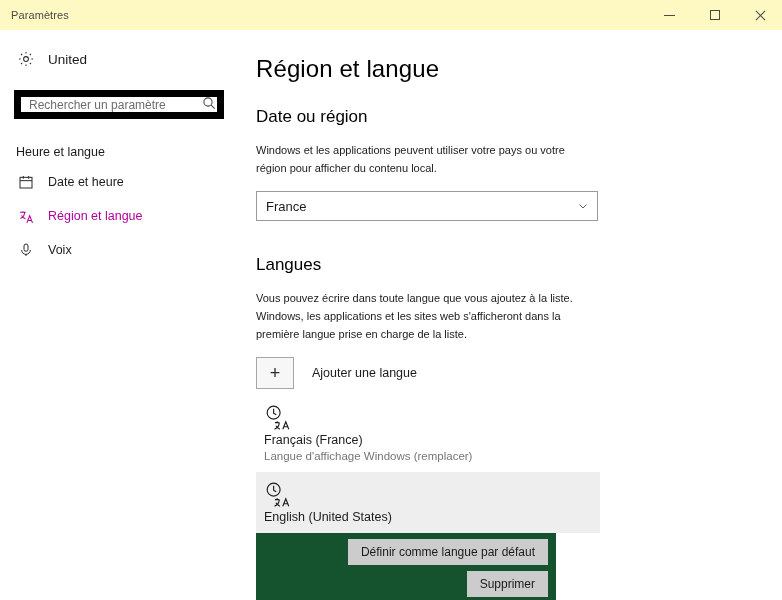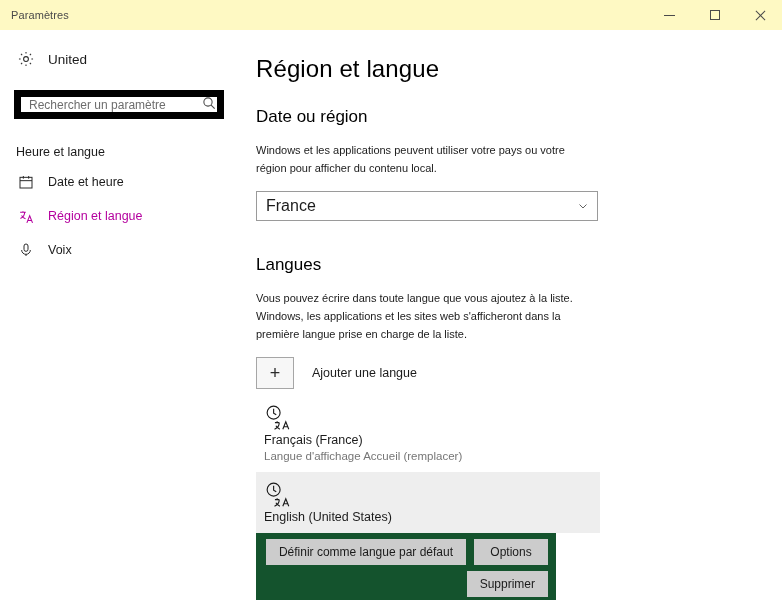--- a/index.html
+++ b/index.html
@@ -199,21 +199,21 @@
   }
   .combo {
     width: 342px;
     height: 30px;
     box-sizing: border-box;
     border: 1px solid #9a9a9a;
     background: #ffffff;
     display: flex;
     align-items: center;
     padding: 0 8px 0 9px;
-    font-size: 16px;
+    font-size: 13px;
     color: #1b1b1b;
     position: relative;
   }
   .combo .chev {
     margin-left: auto;
     color: #3b3b3b;
     display: flex;
     align-items: center;
   }
   .gap-lg { height: 34px; }
@@ -405,42 +405,41 @@
           <svg width="28" height="28" viewBox="0 0 32 32" fill="none" stroke="currentColor" stroke-width="1.3">
             <circle cx="11" cy="11" r="7.4"></circle>
             <path d="M11 6.6v5l3 1.8"></path>
             <path d="M12.5 22.5h5M15 20.8v1.7M17.4 22.5c0 3.4-2.6 6.2-5.4 7.4"></path>
             <path d="M13.6 26c1.1 1.9 2.9 3.2 4.6 3.9"></path>
             <path d="M21.5 30l3.4-8.6L28.3 30M22.7 27.2h4.4"></path>
           </svg>
         </span>
         <span class="lang-texts">
           <span class="lang-name" style="display:block">Français (France)</span>
-          <span class="lang-sub" style="display:block">Langue d'affichage Accueil (remplacer)</span>
+          <span class="lang-sub" style="display:block">Langue d'affichage Windows (remplacer)</span>
         </span>
       </div>
 
       <div class="selected-panel">
         <div class="lang-item selected">
           <span class="lang-icon">
             <svg width="28" height="28" viewBox="0 0 32 32" fill="none" stroke="currentColor" stroke-width="1.3">
               <circle cx="11" cy="11" r="7.4"></circle>
               <path d="M11 6.6v5l3 1.8"></path>
               <path d="M12.5 22.5h5M15 20.8v1.7M17.4 22.5c0 3.4-2.6 6.2-5.4 7.4"></path>
               <path d="M13.6 26c1.1 1.9 2.9 3.2 4.6 3.9"></path>
               <path d="M21.5 30l3.4-8.6L28.3 30M22.7 27.2h4.4"></path>
             </svg>
           </span>
           <span class="lang-texts">
             <span class="lang-name" style="display:block">English (United States)</span>
           </span>
         </div>
         <div class="btn-row">
           <button class="btn">Définir comme langue par défaut</button>
-          <button class="btn">Options</button>
         </div>
         <div class="btn-row">
           <button class="btn">Supprimer</button>
         </div>
       </div>
 
     </div>
   </div>
 </div>
 

